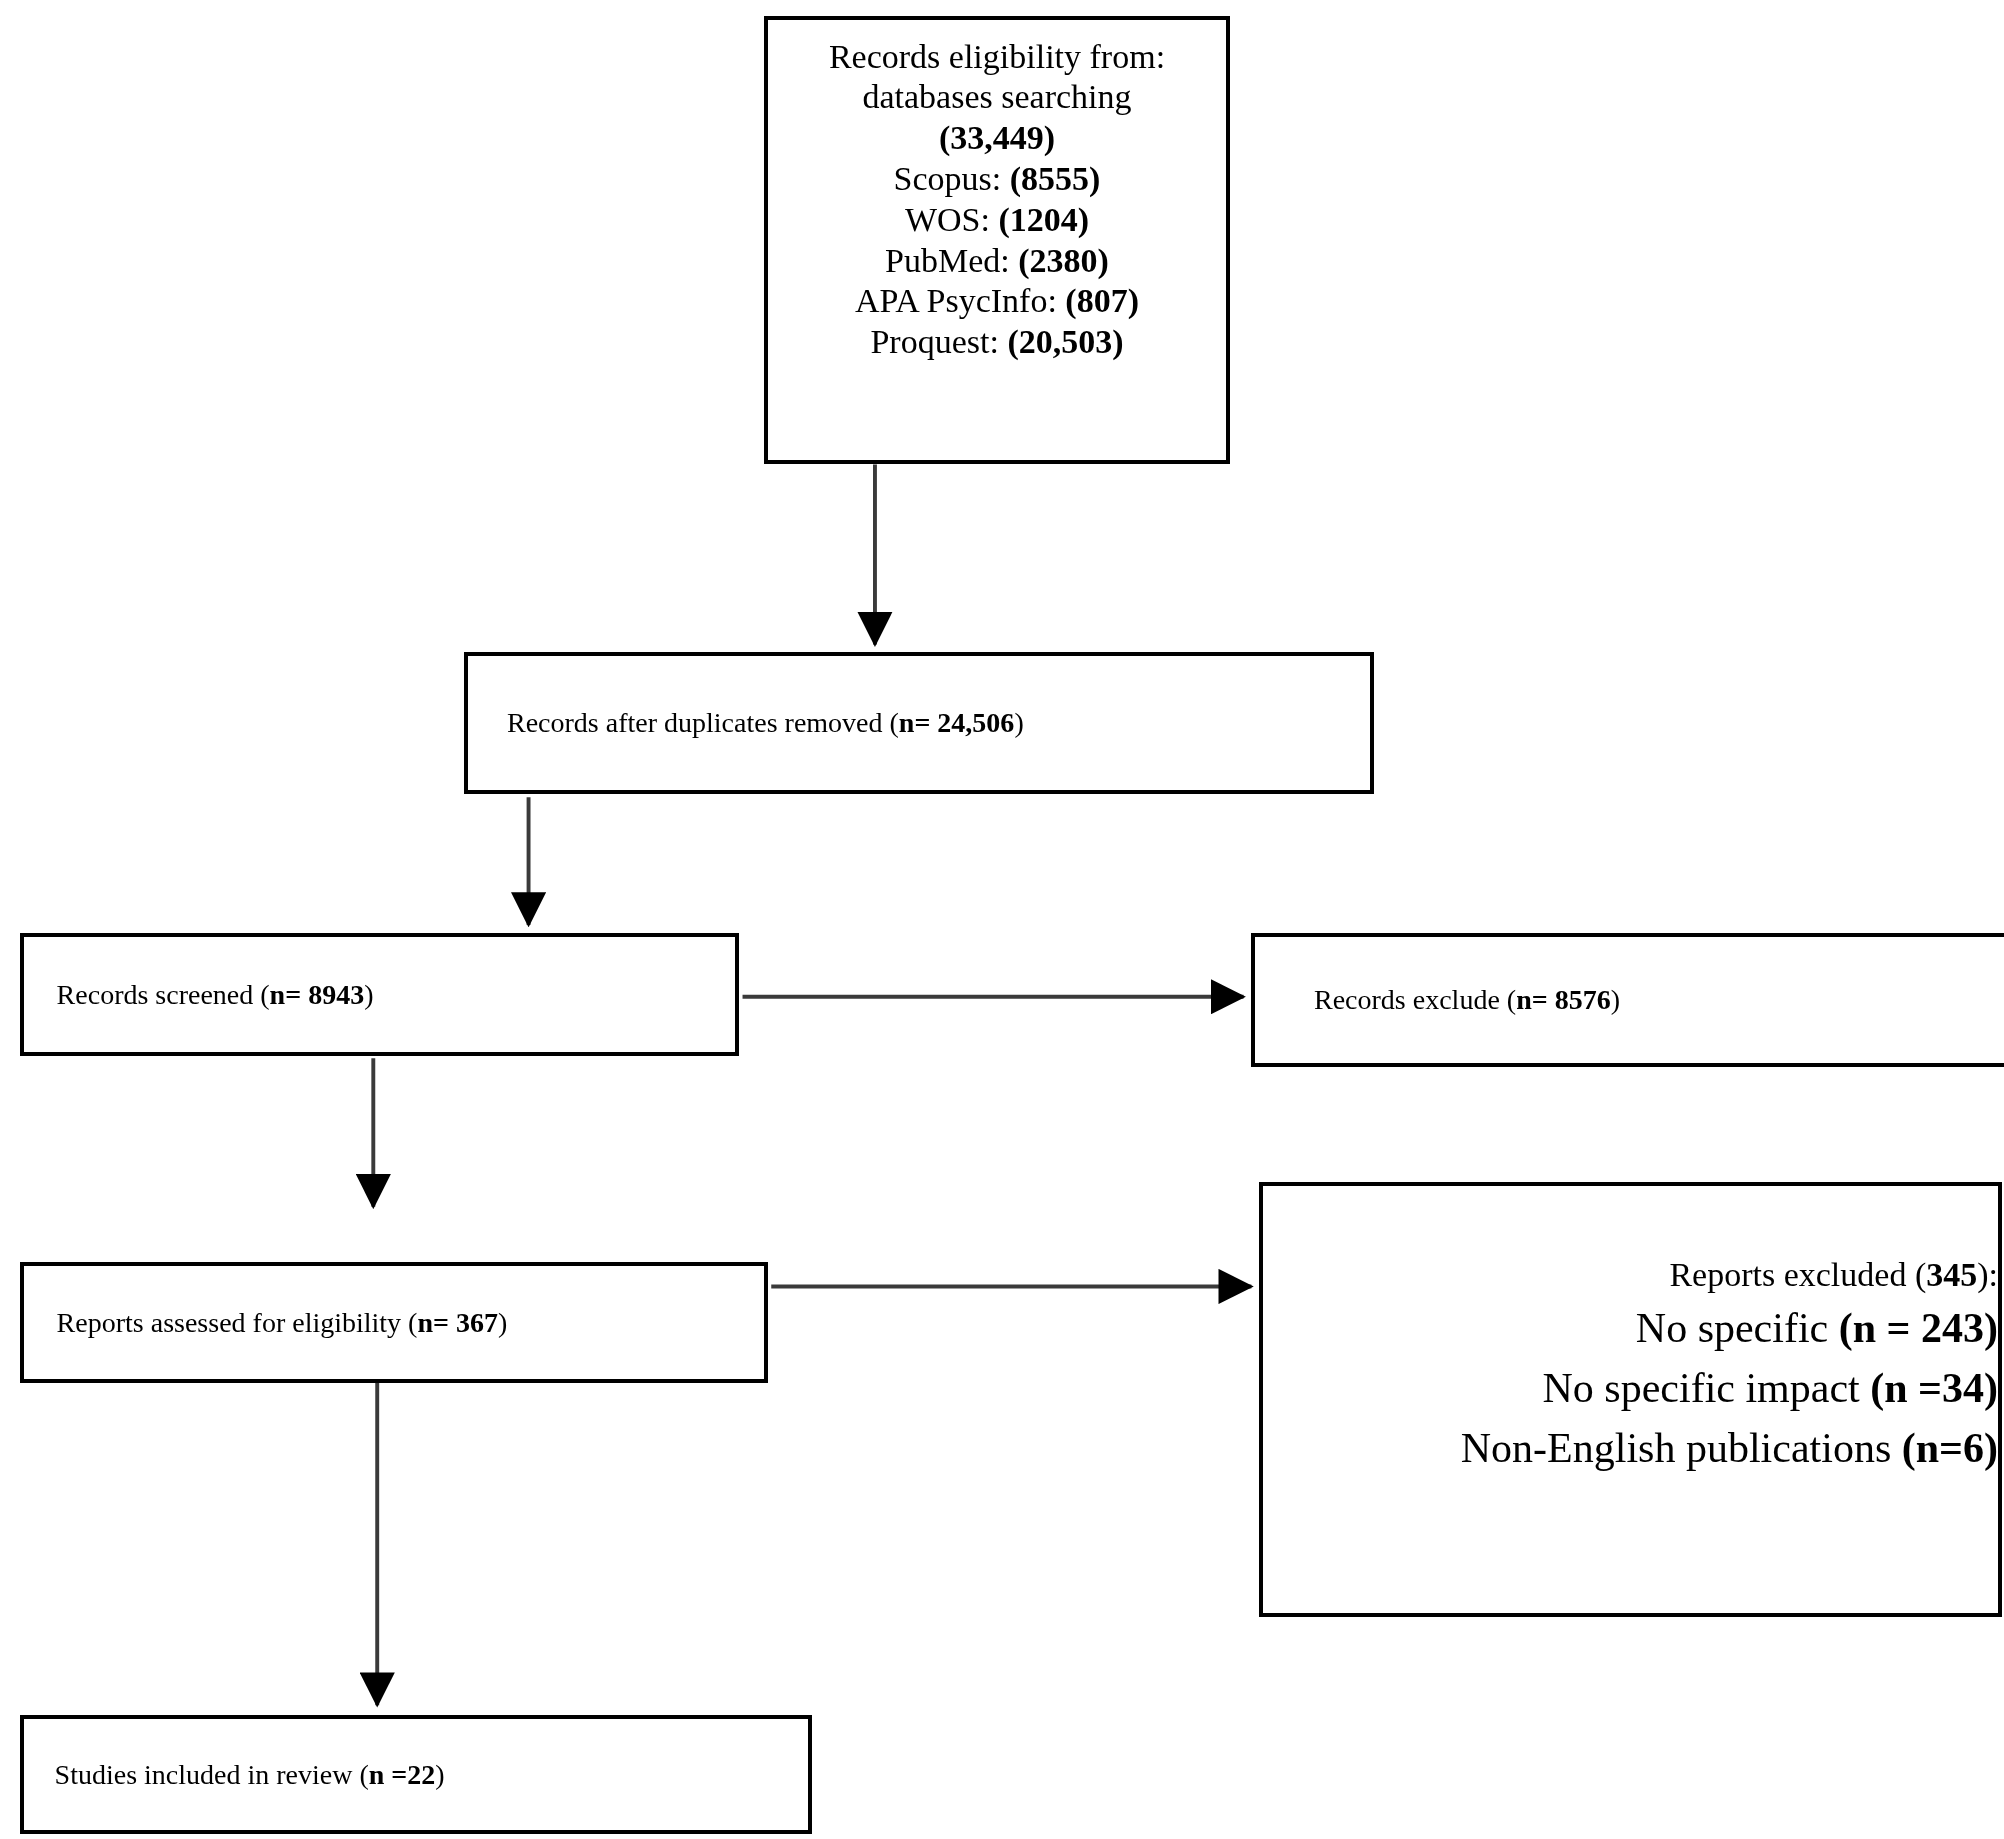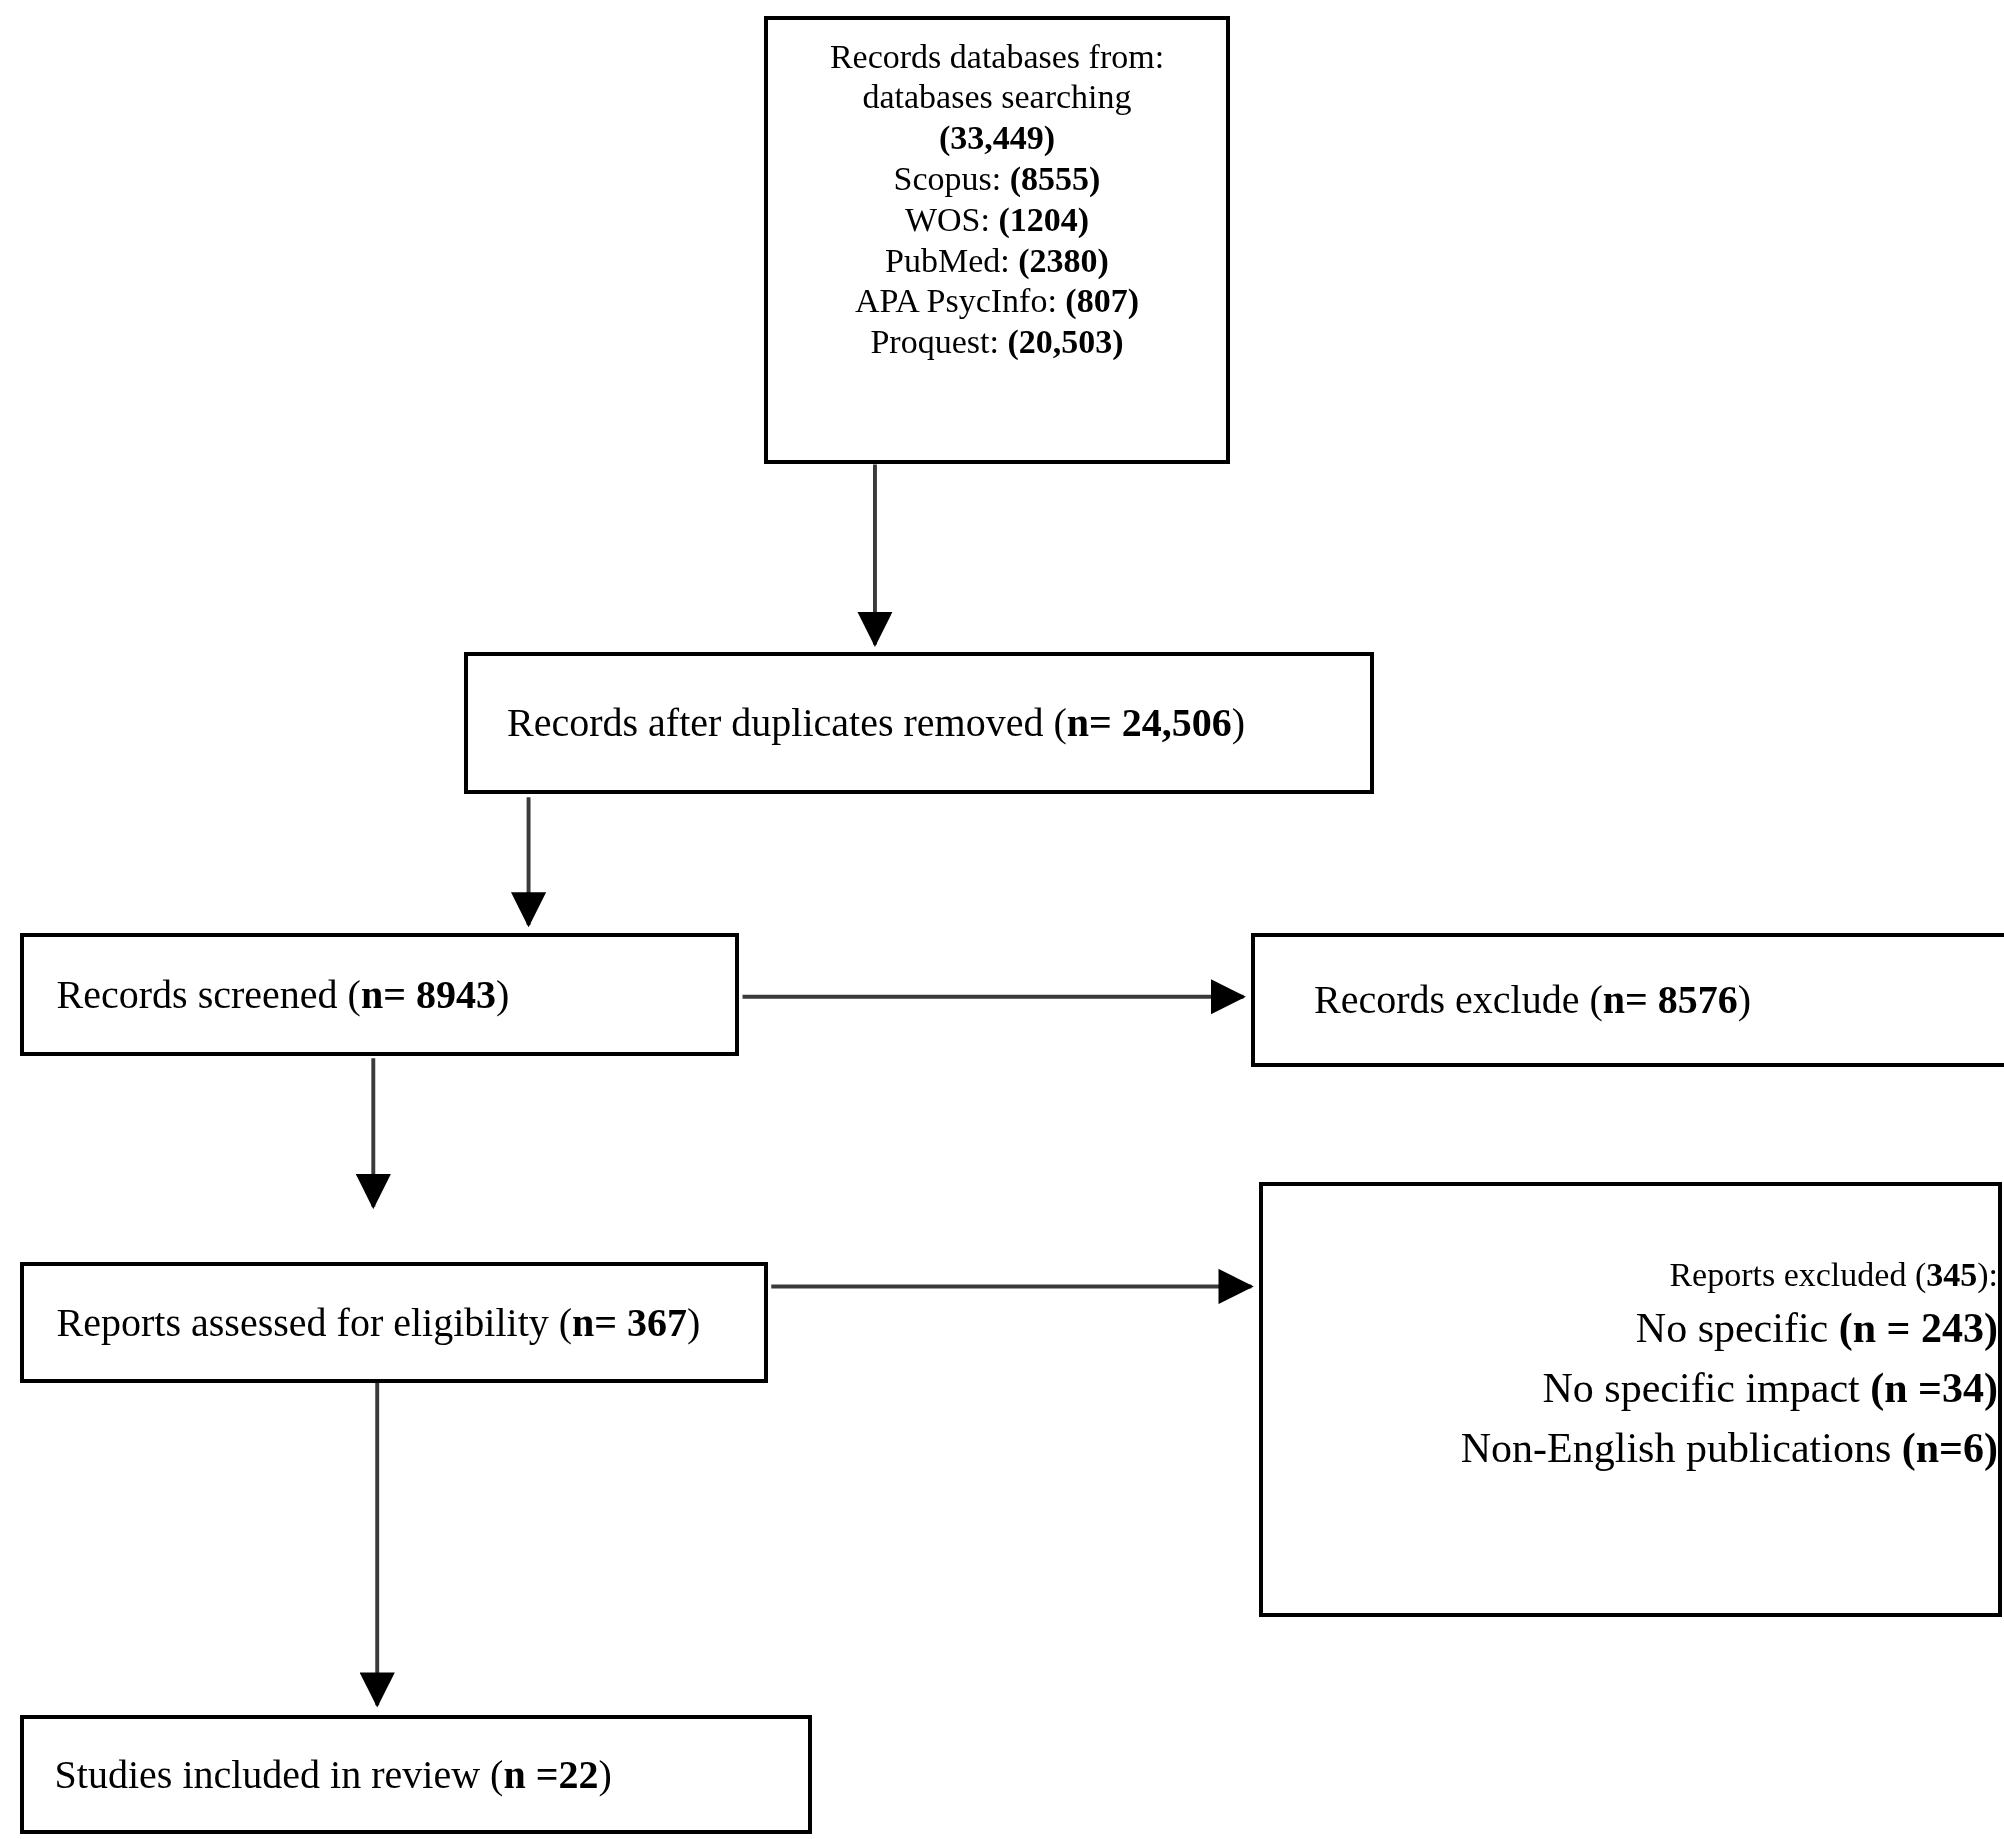--- a/index.html
+++ b/index.html
@@ -82,21 +82,21 @@
     padding-left: 33px;
   }
   #box-included {
     left: 19.6px;
     top: 1715px;
     width: 792px;
     height: 119px;
     padding-left: 31px;
   }
   .single-line {
-    font-size: 40px;
+    font-size: 28px;
     line-height: 1.2;
     white-space: nowrap;
   }
 
   
   #box-reports-excluded {
     left: 1259px;
     top: 1182px;
     width: 743px;
     height: 435px;
@@ -137,21 +137,21 @@
     <line x1="1138" y1="1528" x2="1906" y2="1528" stroke="#3a3a3a" stroke-width="6" marker-end="url(#arrowhead)"></line>
 
     <line x1="572" y1="1622" x2="572" y2="1850" stroke="#3a3a3a" stroke-width="6" marker-end="url(#arrowhead)"></line>
 
     <line x1="1182" y1="1972" x2="1918" y2="1972" stroke="#3a3a3a" stroke-width="6" marker-end="url(#arrowhead)"></line>
 
     <line x1="578" y1="2052" x2="578" y2="2614" stroke="#3a3a3a" stroke-width="6" marker-end="url(#arrowhead)"></line>
   </svg>
 
   <div class="node" id="box-identification">
-    <div class="line">Records databases from:</div>
+    <div class="line">Records eligibility from:</div>
     <div class="line">databases searching</div>
     <div class="line">
       <b>(33,449)</b>
     </div>
     <div class="line">
       <span>Scopus: </span><b>(8555)</b>
     </div>
     <div class="line">
       <span>WOS: </span><b>(1204)</b>
     </div>

